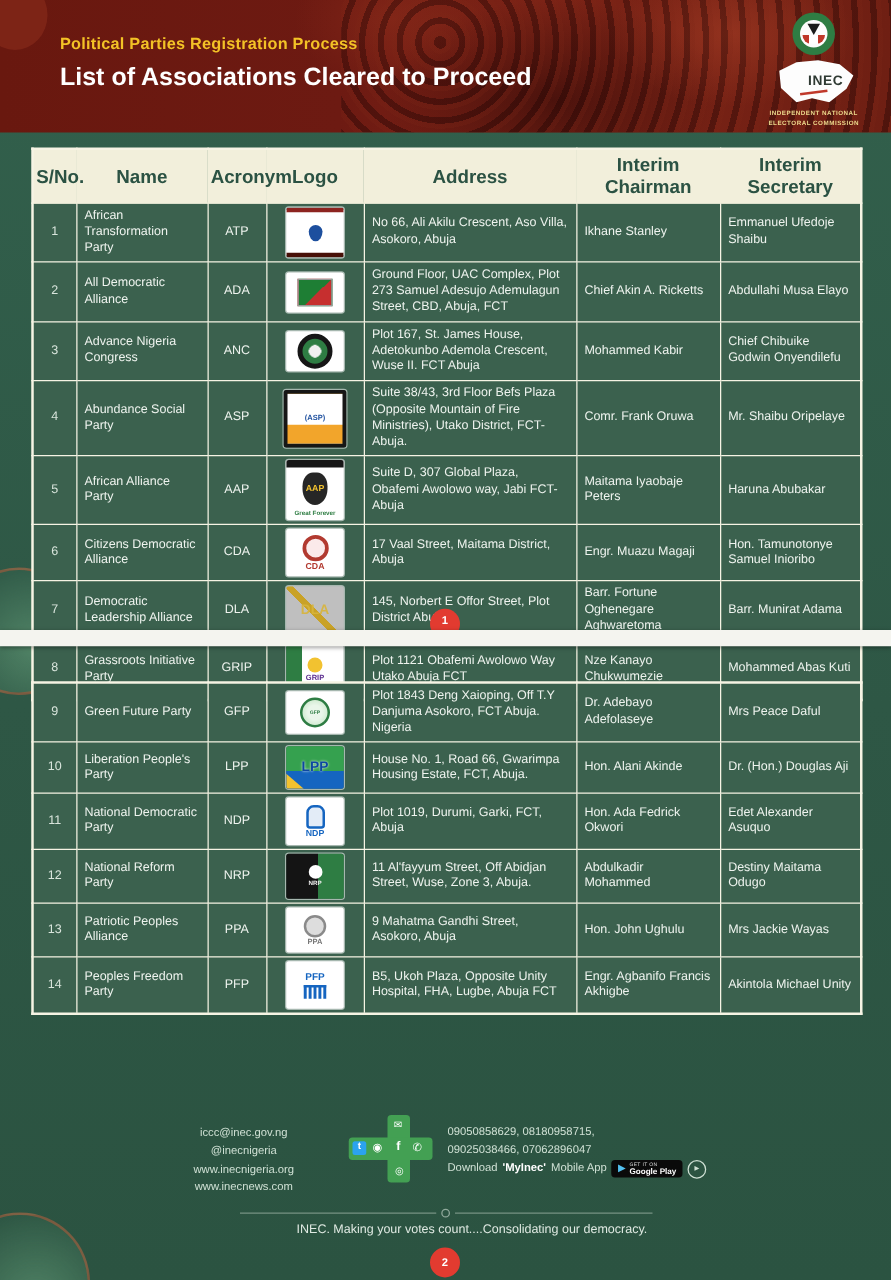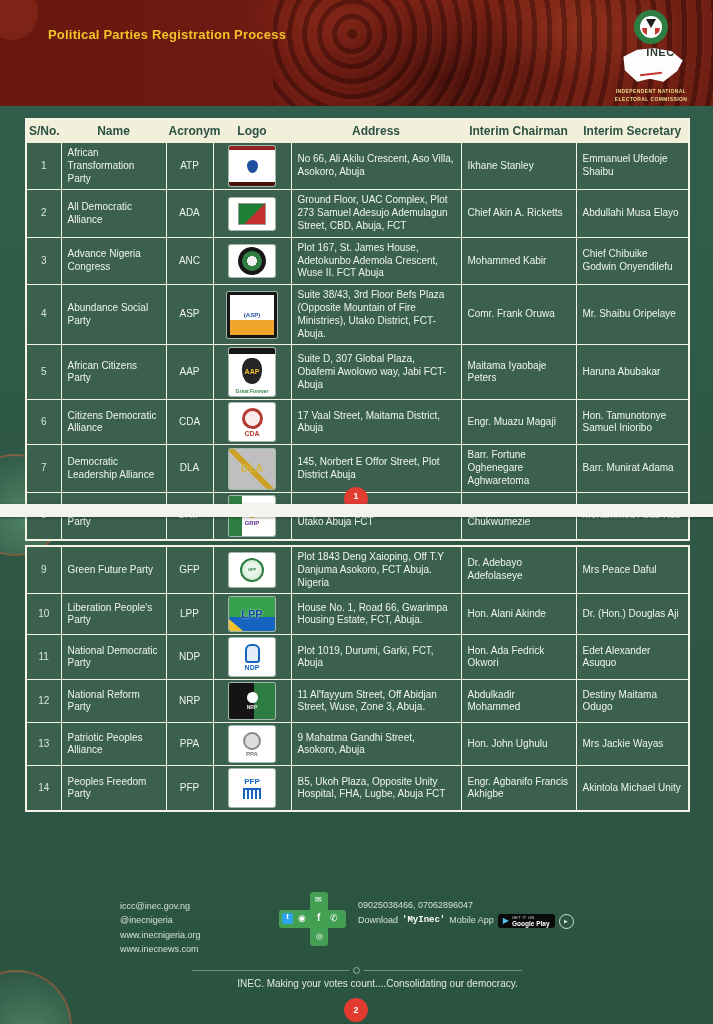--- a/index.html
+++ b/index.html
@@ -31,38 +31,38 @@
     align-items:center;justify-content:center;}
   .emblem-inner{width:22px;height:22px;border-radius:50%;background:#fdfdfd;position:relative;overflow:hidden;}
   .emblem-inner::before{content:"";position:absolute;left:50%;top:3px;transform:translateX(-50%);
     width:0;height:0;border-left:5px solid transparent;border-right:5px solid transparent;
     border-top:9px solid #1b1b1b;}
   .emblem-inner::after{content:"";position:absolute;left:2px;right:2px;bottom:3px;height:7px;
     border-radius:0 0 9px 9px;
     background:linear-gradient(90deg,#c0392b 0 30%,#fff 30% 70%,#c0392b 70%);}
   .map{margin-top:2px;width:50px;height:38px;background:#fdfdfd;position:relative;
     clip-path:polygon(10% 28%,30% 10%,55% 6%,80% 14%,96% 38%,88% 66%,68% 94%,48% 86%,30% 94%,12% 64%);
-    display:flex;justify-content:center;padding-left:19px;}
+    display:flex;align-items:center;justify-content:center;padding-left:19px;}
   .map-text{font-size:11px;font-weight:bold;color:#2f3a33;letter-spacing:.5px;}
   .map-tick{position:absolute;bottom:9px;left:50%;transform:translateX(-50%) rotate(-7deg);
     width:22px;height:2px;background:#c0392b;}
   .org-lines{margin-top:3px;text-align:center;font-size:5px;color:#ecd98c;line-height:1.6;
     letter-spacing:.4px;font-weight:bold;}
 
   
   .deco{position:absolute;border-radius:50%;border:2px solid rgba(195,90,55,.5);
     background:radial-gradient(circle at 62% 62%, rgba(115,175,135,.50), rgba(75,125,98,.12) 72%);}
   .deco1{left:-36px;top:454px;width:98px;height:98px;}
   .deco2{left:-40px;top:970px;width:108px;height:108px;}
 
   
   table.tbl{position:absolute;left:25px;width:663px;border-collapse:collapse;table-layout:fixed;
     border:2px solid #f6f4e4;z-index:2;}
   .tbl1{top:118px;} .tbl2{top:545px;}
-  .tbl th{background:#f2efdb;color:#2b5243;font-size:12px;font-weight:bold;
+  .tbl th{background:#f2efdb;color:#2b5243;font-size:15px;font-weight:bold;
     padding:4px 2px;border:1px solid #f2efdb;}
   .tbl td{background:#3b614e;color:#eef3ee;font-size:10px;line-height:1.28;
     padding:4px 6px;border:1.6px solid #f6f4e4;vertical-align:middle;word-wrap:break-word;}
   td.c-sn{text-align:center;color:#d9e5dc;}
   td.c-acr{text-align:center;}
   td.c-logo{padding:3px 2px;text-align:center;}
 
   
   .logo{position:relative;margin:0 auto;background:#fff;width:46px;height:32px;
     display:flex;flex-direction:column;align-items:center;justify-content:center;
@@ -123,35 +123,35 @@
     box-shadow:0 1px 3px rgba(0,0,0,.35);z-index:5;}
   .marker{position:absolute;left:344px;width:24px;height:24px;border-radius:50%;background:#e23b30;
     color:#ffffff;font-size:9px;font-weight:bold;display:flex;align-items:flex-start;
     justify-content:center;padding-top:4px;box-sizing:border-box;z-index:4;}
   .marker1{top:487px;}
   .marker2{top:998px;align-items:center;padding-top:0;}
 
   
   .footer{position:absolute;top:892px;left:0;width:713px;color:#cfe0d4;z-index:2;}
   .contact-flex{display:flex;justify-content:center;align-items:flex-start;gap:12px;}
-  .col-left{text-align:left;font-size:9px;line-height:1.6;width:150px;margin-top:7px;}
+  .col-left{text-align:center;font-size:9px;line-height:1.6;width:150px;margin-top:7px;}
   .cross{position:relative;width:54px;height:54px;flex:0 0 54px;margin-left:10px;}
   .cross-v{position:absolute;left:18px;top:0;width:18px;height:54px;background:#43a053;border-radius:3px;}
   .cross-h{position:absolute;left:-13px;top:18px;width:67px;height:18px;background:#43a053;border-radius:3px;}
   .ic{position:absolute;font-size:9px;color:#ffffff;line-height:1;z-index:2;}
   .ic-mail{left:23px;top:4px;font-size:8px;}
   .ic-tw{left:-10px;top:21px;background:#2ba3ef;width:11px;height:11px;border-radius:2px;
     font-size:8px;text-align:center;font-weight:bold;}
   .ic-ig{left:6px;top:22px;font-size:9px;}
   .ic-fb{left:25px;top:21px;font-weight:bold;font-size:10px;}
   .ic-ph{left:38px;top:22px;font-size:9px;}
   .ic-bot{left:24px;top:41px;font-size:8px;}
   .col-right{font-size:9px;line-height:1.55;width:235px;margin-top:7px;}
   .dl-line{display:flex;align-items:center;gap:4px;margin-top:1px;}
-  .app-name{font-weight:bold;color:#ffffff;font-family:Liberation Mono, monospace;}
+  .app-name{font-weight:bold;color:#ffffff;}
   .gp-badge{display:inline-flex;align-items:center;gap:3px;background:#0a0a0a;border-radius:3px;
     padding:1px 5px;height:14px;box-sizing:border-box;}
   .gp-tri{color:#53c1f0;font-size:8px;line-height:1;}
   .gp-txt{display:flex;flex-direction:column;line-height:1.1;}
   .gp-top{font-size:4px;color:#dddddd;letter-spacing:.3px;}
   .gp-bottom{font-size:6.5px;color:#ffffff;font-weight:bold;}
   .yt-circle{width:13px;height:13px;border-radius:50%;border:1px solid #cfe0d4;font-size:5px;
     display:inline-flex;align-items:center;justify-content:center;color:#cfe0d4;flex:0 0 13px;}
   .motto-line{margin:10px auto 4px;width:330px;display:flex;align-items:center;gap:4px;}
   .motto-line .line{flex:1;border-top:1px solid rgba(230,240,232,.4);}
@@ -162,20 +162,21 @@
 <body>
 
 <div class="page">
 
   <div class="banner">
     <div class="banner-overlay"></div>
     <div class="corner-blob"></div>
     <div class="banner-text">
       <div class="kicker">Political Parties Registration Process</div>
       <div class="title">
+        <span>List of Associations Cleared to Proceed</span>
       </div>
     </div>
     <div class="inec-logo">
       <div class="emblem">
         <div class="emblem-inner"></div>
       </div>
       <div class="map">
         <span class="map-text">INEC</span>
         <span class="map-tick"></span>
       </div>
@@ -259,21 +260,21 @@
             <div class="logo l-asp">
               <span class="ltext">(ASP)</span>
             </div>
           </td>
       <td>Suite 38/43, 3rd Floor Befs Plaza (Opposite Mountain of Fire Ministries), Utako District, FCT-Abuja.</td>
       <td>Comr. Frank Oruwa</td>
       <td>Mr. Shaibu Oripelaye</td>
     </tr>
     <tr>
       <td class="c-sn">5</td>
-      <td>African Citizens Party</td>
+      <td>African Alliance Party</td>
       <td class="c-acr">AAP</td>
       <td class="c-logo">
             <div class="logo l-aap">
               <span class="glyph"></span>
               <span class="ltext">AAP</span>
               <span class="lsub">Great Forever</span>
             </div>
           </td>
       <td>Suite D, 307 Global Plaza, Obafemi Awolowo way, Jabi FCT-Abuja</td>
       <td>Maitama Iyaobaje Peters</td>
@@ -438,20 +439,21 @@
         <div class="cross-v"></div>
         <div class="cross-h"></div>
         <span class="ic ic-mail">✉</span>
         <span class="ic ic-tw">t</span>
         <span class="ic ic-ig">◉</span>
         <span class="ic ic-fb">f</span>
         <span class="ic ic-ph">✆</span>
         <span class="ic ic-bot">◎</span>
       </div>
       <div class="col-right">
+        <div>09050858629, 08180958715,</div>
         <div>09025038466, 07062896047</div>
         <div class="dl-line">
           <span>Download</span>
           <span class="app-name">'MyInec'</span>
           <span>Mobile App</span>
           <span class="gp-badge">
             <span class="gp-tri">▶</span>
             <span class="gp-txt">
               <span class="gp-top">GET IT ON</span>
               <span class="gp-bottom">Google Play</span>

